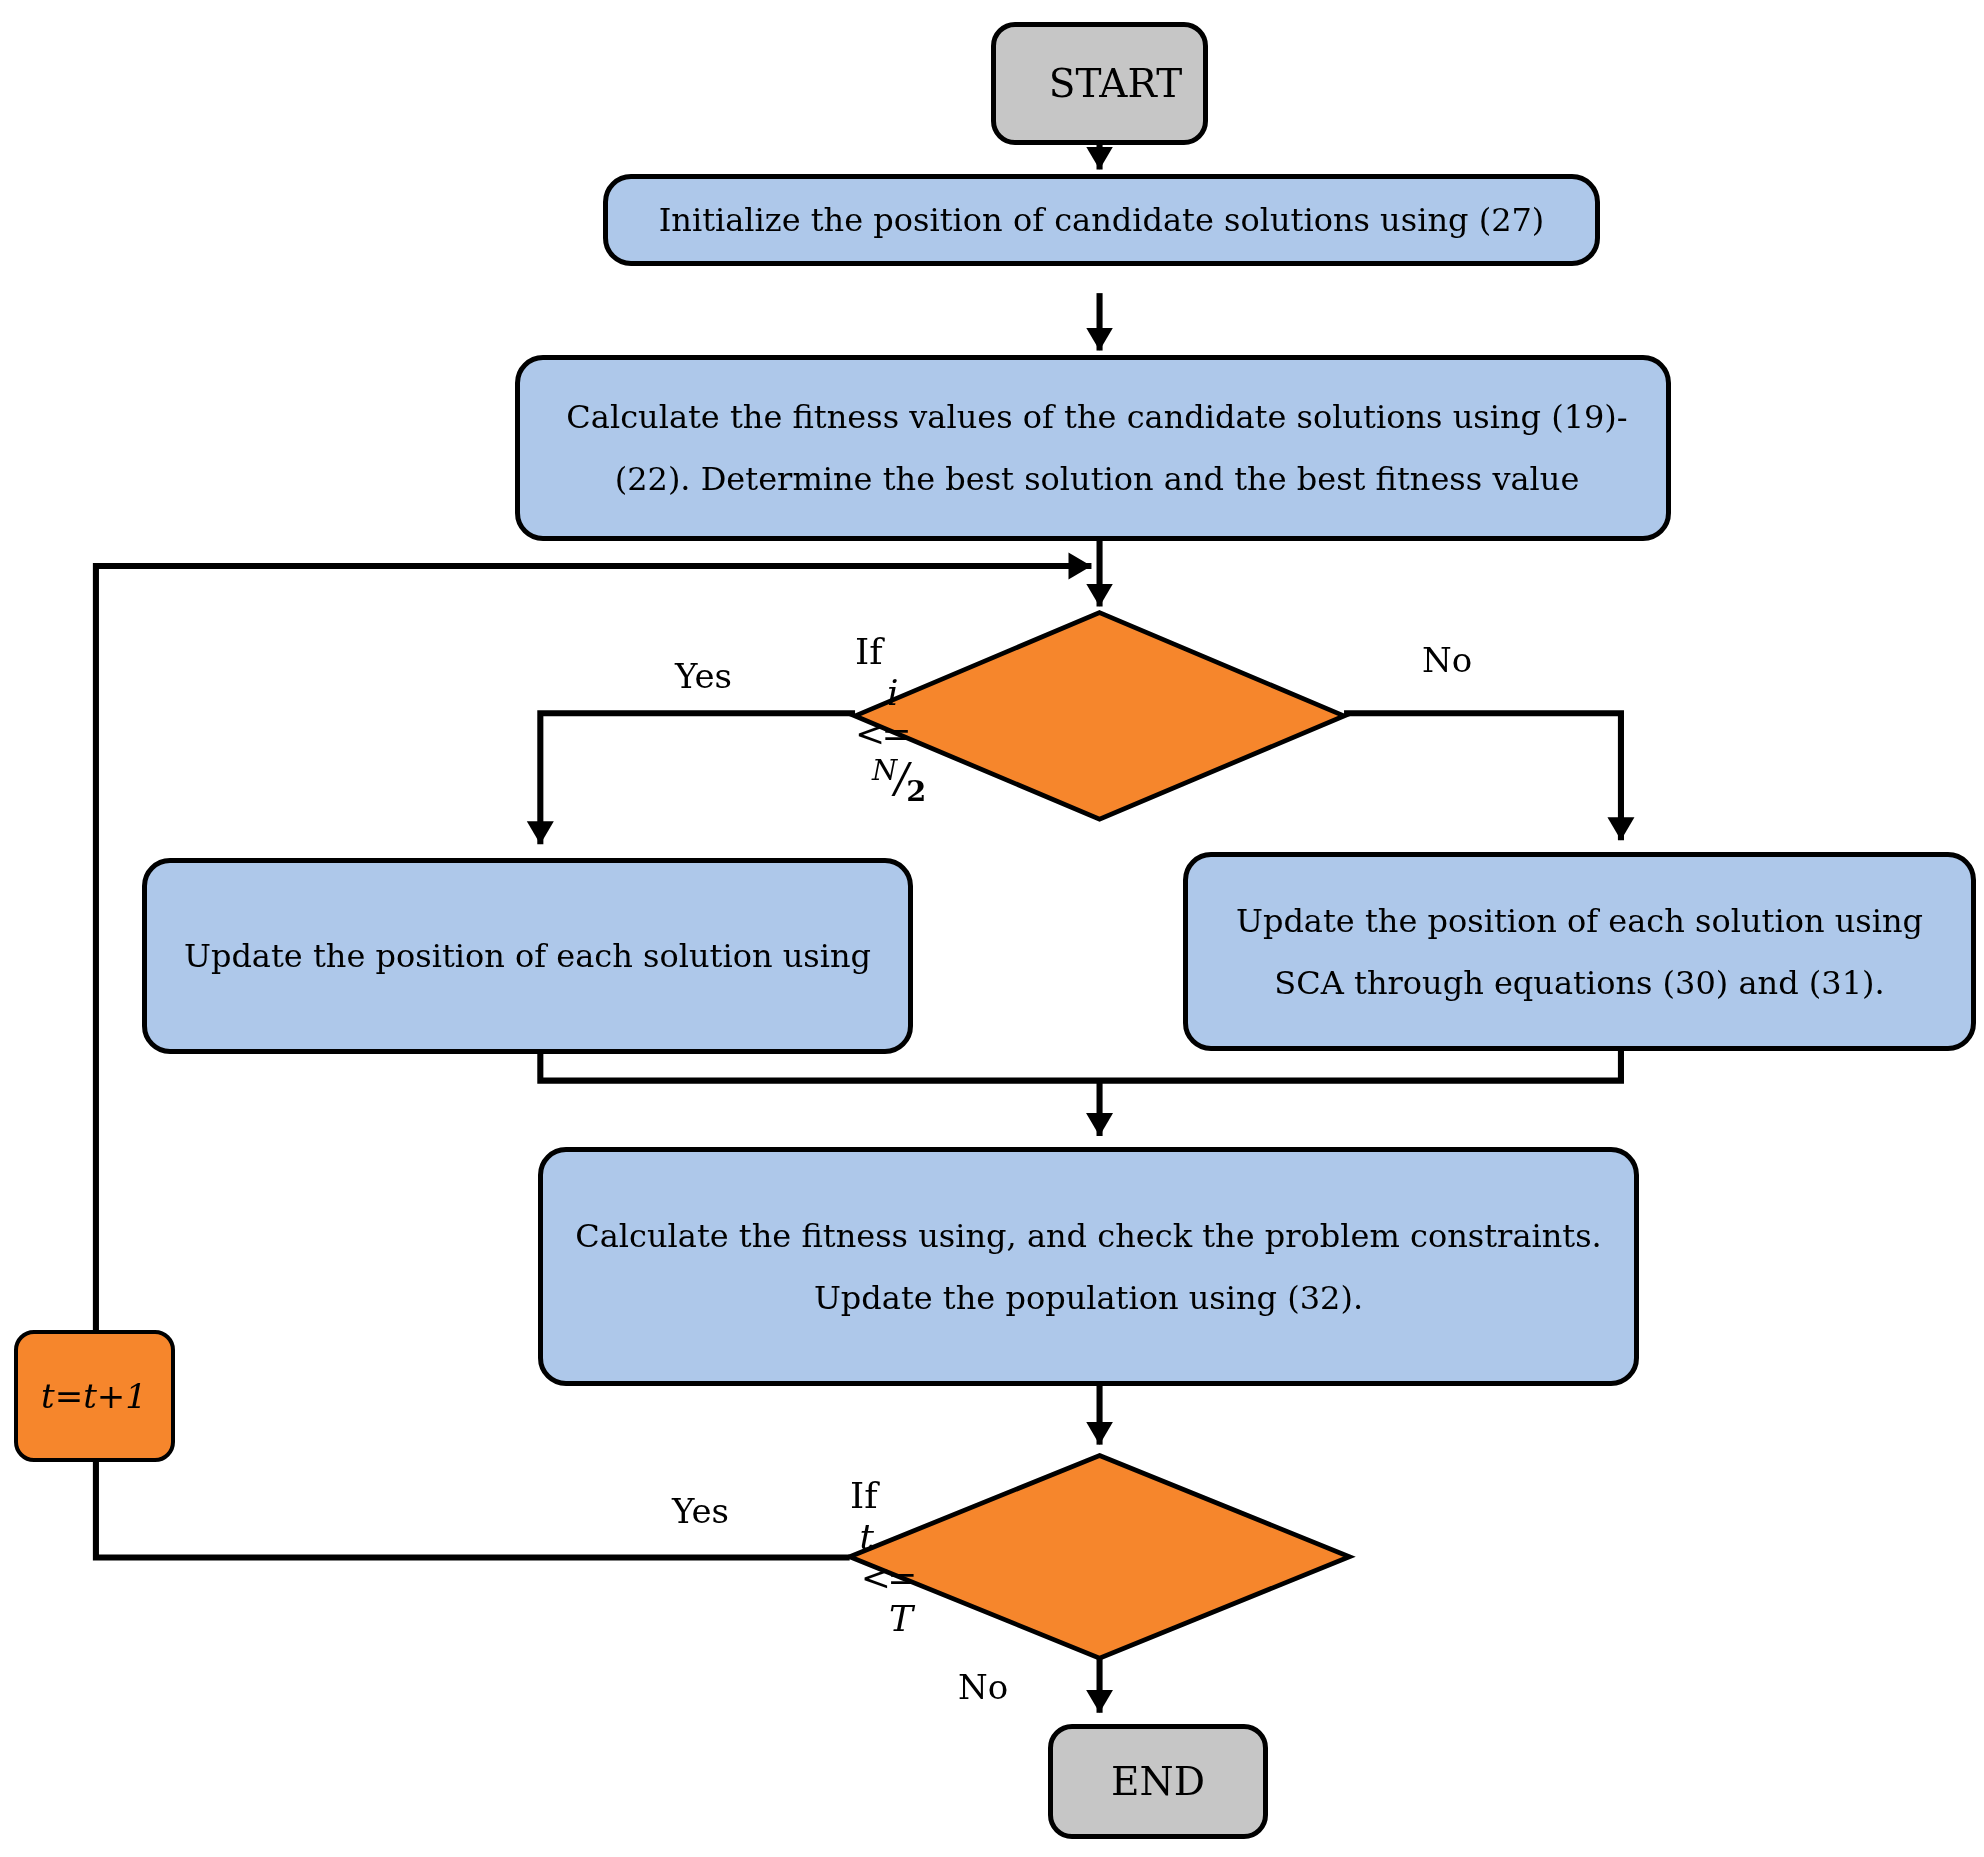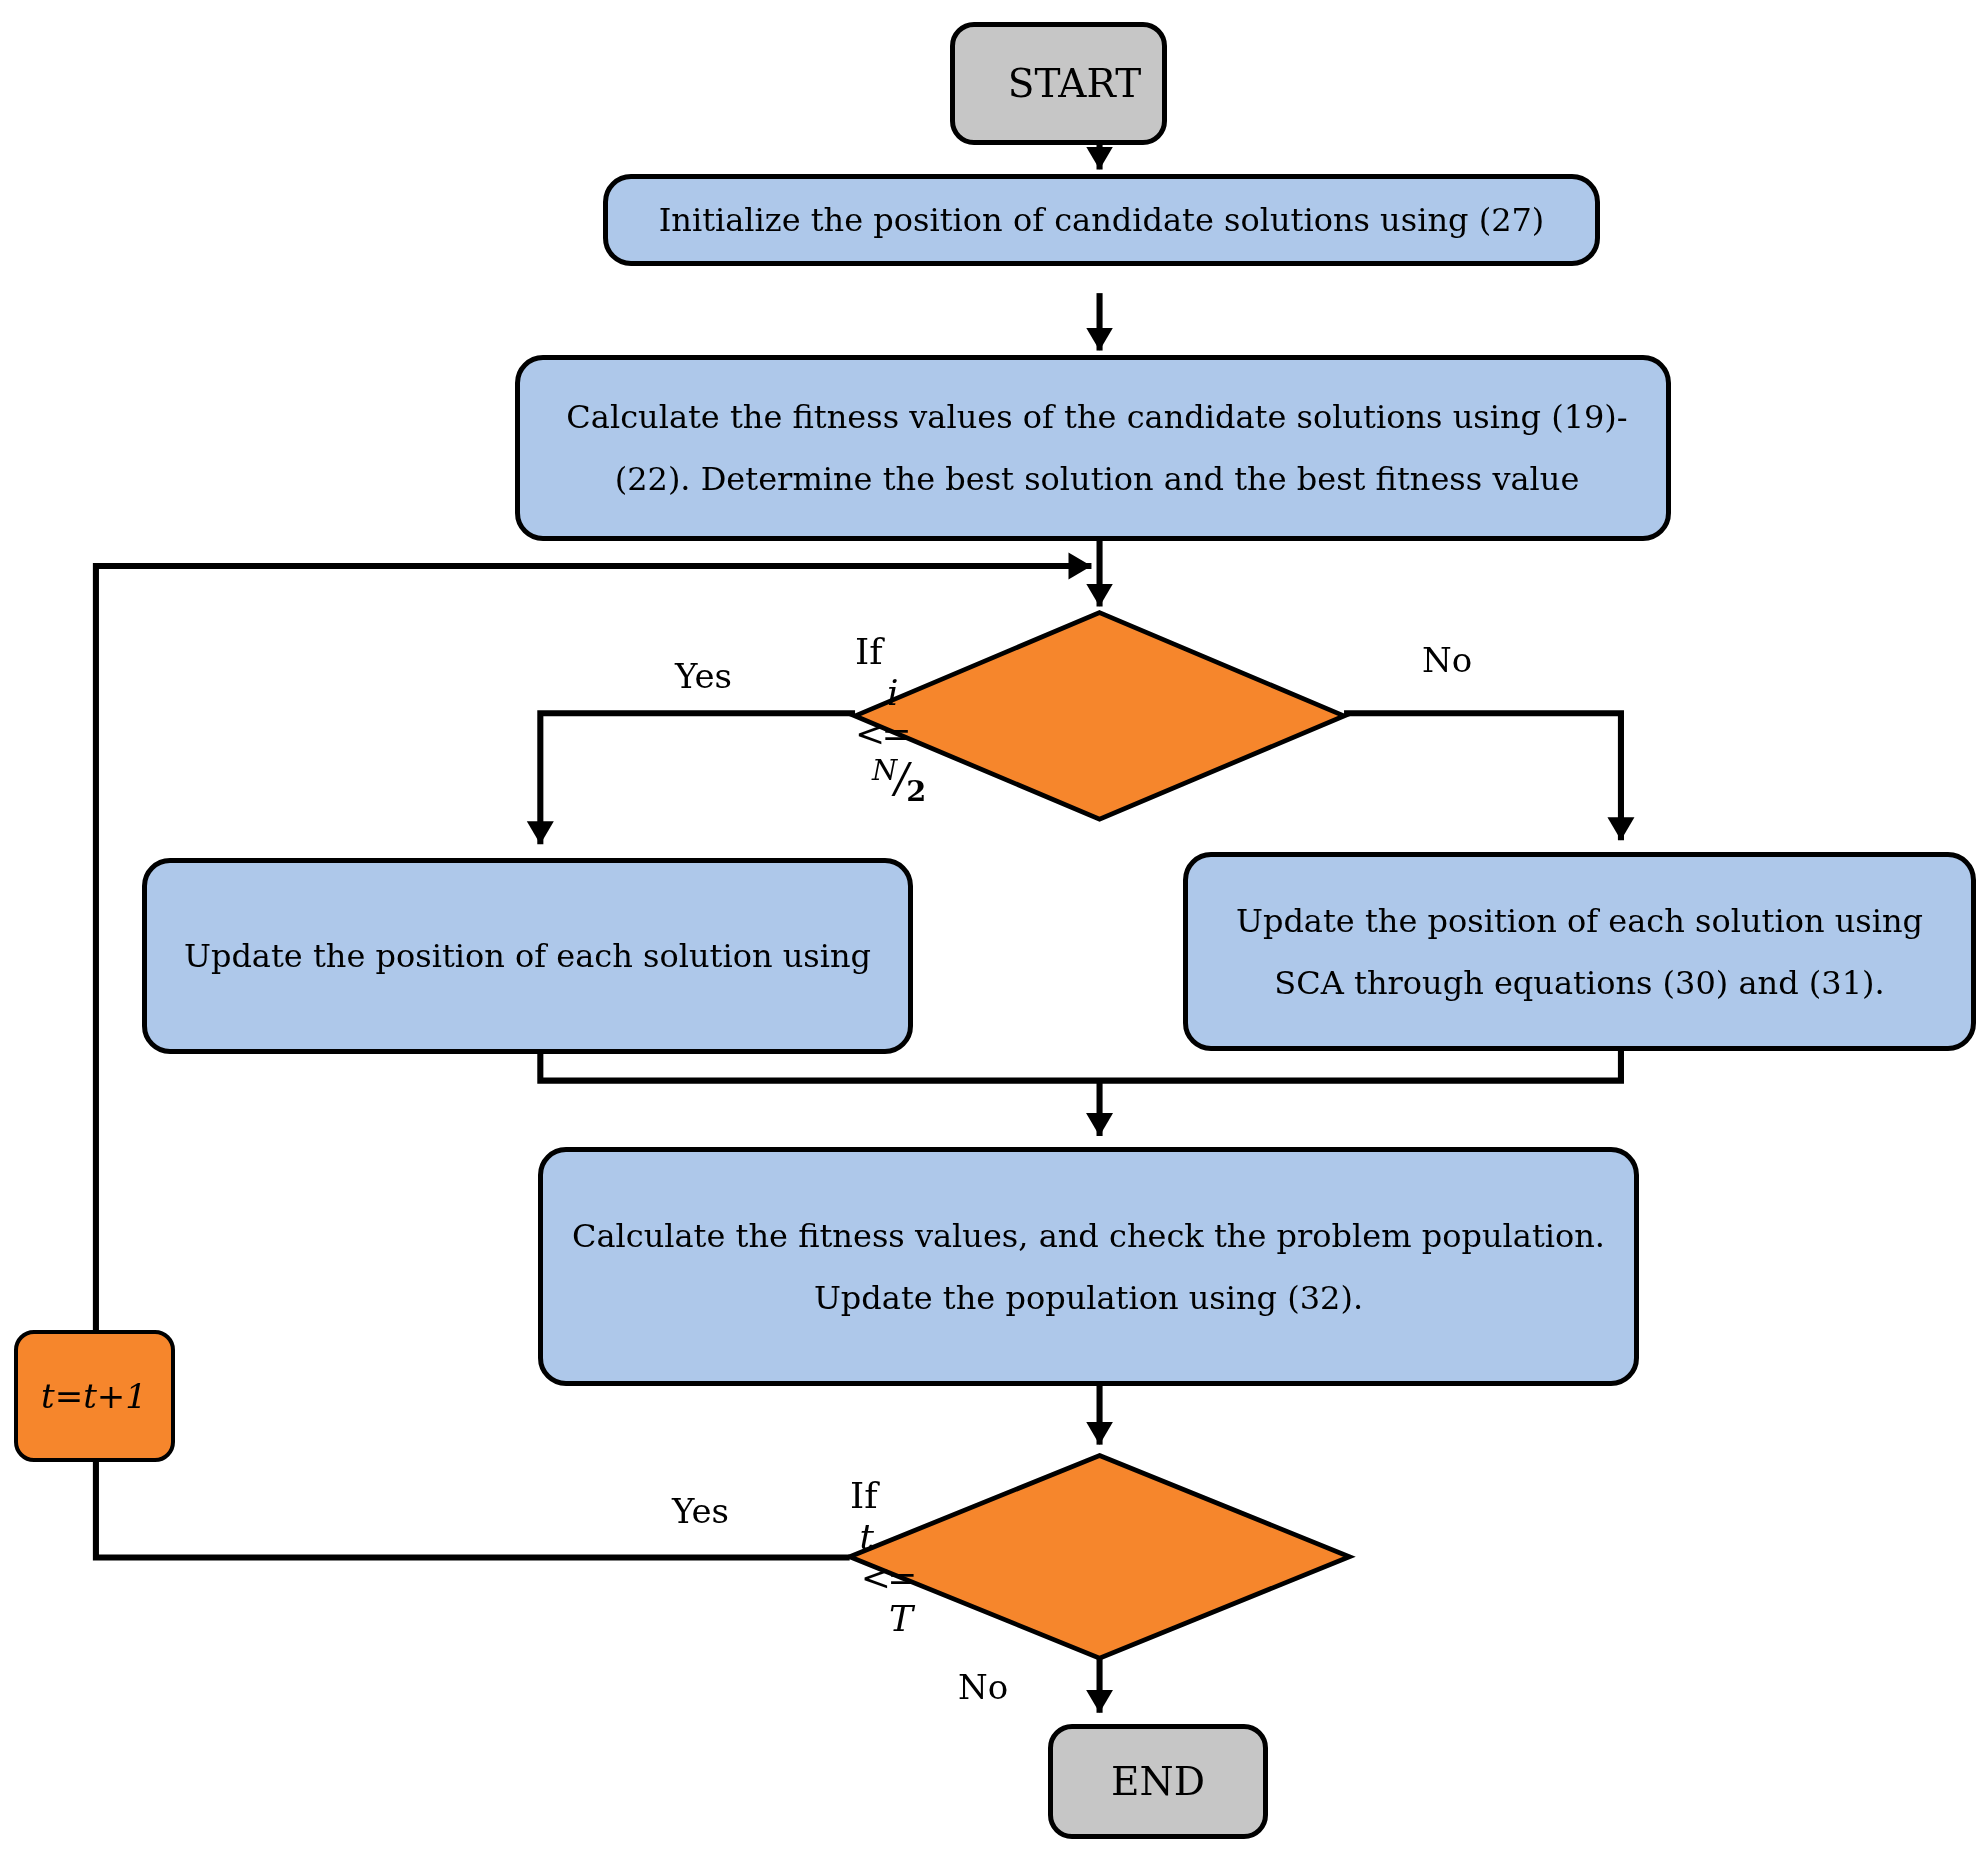--- a/index.html
+++ b/index.html
@@ -94,21 +94,21 @@
     <path class="wire" d="M1990 1056 H2400 V1244" marker-end="url(#arr)"></path>
     <path class="wire" d="M800 1560 V1600 H2400 V1556"></path>
     <path class="wire" d="M1628 1600 V1682" marker-end="url(#arr)"></path>
     <path class="wire" d="M1628 2052 V2139" marker-end="url(#arr)"></path>
     <path class="wire" d="M1628 2455 V2536" marker-end="url(#arr)"></path>
 
     <polygon class="diamond" points="1628,907 1990,1060 1628,1213 1266,1060"></polygon>
     <polygon class="diamond" points="1628,2155 1998,2305 1628,2455 1258,2305"></polygon>
   </svg>
 
-  <div class="node terminal" style="left:950px; top:21.6px; width:217px; height:123px;padding-left:32px;">
+  <div class="node terminal" style="left:991px; top:21.6px; width:217px; height:123px;padding-left:32px;">
     <span>START</span>
   </div>
 
   <div class="node process" style="left:603px; top:174px; width:997px; height:92px;">
     <div class="bline">Initialize the position of candidate solutions using (27)</div>
   </div>
 
   <div class="node process" style="left:515px; top:355px; width:1156px; height:186px;padding-left:8px;">
     <div class="bline">Calculate the fitness values of the candidate solutions using (19)-</div>
     <div class="bline">(22). Determine the best solution and the best fitness value</div>
@@ -127,21 +127,21 @@
   <div class="node process" style="left:142px; top:858px; width:771px; height:196px;">
     <div class="bline">Update the position of each solution using</div>
   </div>
 
   <div class="node process" style="left:1183px; top:852px; width:793px; height:199px;">
     <div class="bline">Update the position of each solution using</div>
     <div class="bline">SCA through equations (30) and (31).</div>
   </div>
 
   <div class="node process" style="left:538px; top:1147px; width:1101px; height:239px;">
-    <div class="bline">Calculate the fitness values, and check the problem population.</div>
+    <div class="bline">Calculate the fitness using, and check the problem constraints.</div>
     <div class="bline">Update the population using (32).</div>
   </div>
 
   <div class="diamond-label" style="left:850px; top:1455px; width:500px; height:203px;">
     <span>If</span>
     <span class="ital d2-var">t</span>
     <span class="op d2-op">&lt;=</span>
     <span class="ital d2-limit">T</span>
   </div>
 

